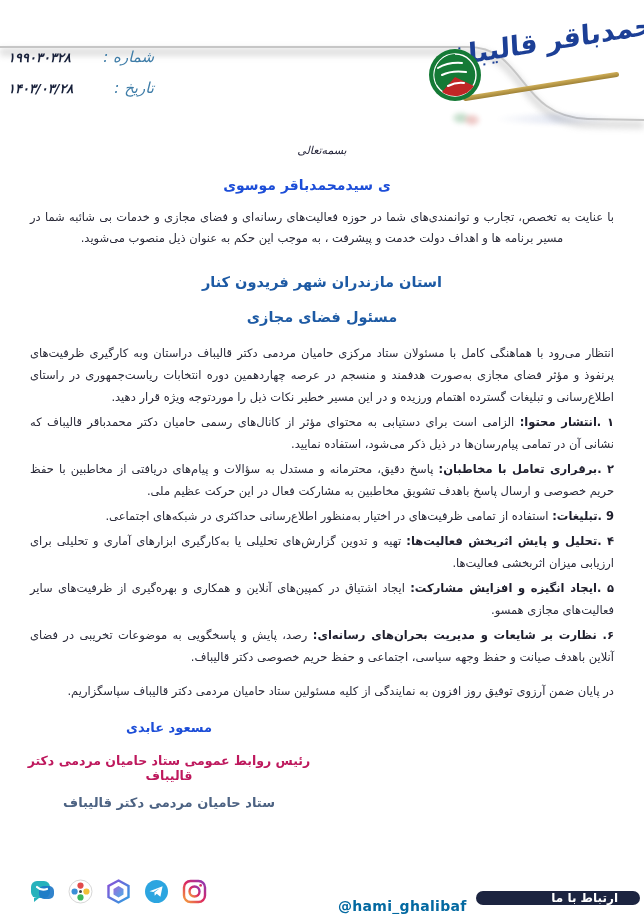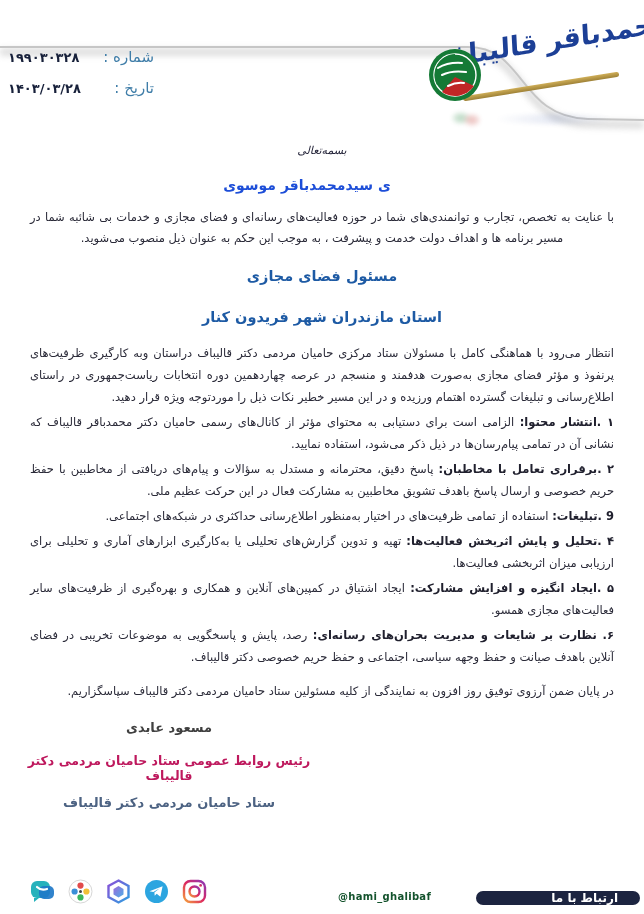--- a/index.html
+++ b/index.html
@@ -19,21 +19,21 @@
     position:absolute;top:80px;right:12px;width:158px;height:5px;border-radius:3px;
     background:linear-gradient(180deg,#cfae58,#9e8136);transform:rotate(-9deg);
   }
   .logo-emblem{position:absolute;left:6px;top:44px;}
   .logo-reflection{position:absolute;top:112px;right:10px;width:200px;height:20px;opacity:.35;filter:blur(2px);}
   .refl-blob{position:absolute;border-radius:50%;}
   .refl-green{left:18px;top:0;width:18px;height:12px;background:radial-gradient(#2c8a46,#ffffff00);}
   .refl-red{left:30px;top:2px;width:16px;height:12px;background:radial-gradient(#c23a33,#ffffff00);}
   .refl-blue{left:60px;top:2px;width:120px;height:10px;background:linear-gradient(90deg,#ffffff00,#24449b55,#ffffff00);}
   .refnum{position:absolute;left:8px;top:48px;width:146px;font-size:11px;}
-  .ref-row{display:flex;justify-content:space-between;align-items:center;margin-bottom:13px;}
+  .ref-row{display:flex;justify-content:space-between;align-items:center;margin-bottom:13px;font-style:italic;}
   .ref-label{color:#3f7da8;direction:rtl;font-size:15px;}
   .ref-value{color:#17203a;font-weight:bold;font-size:13px;letter-spacing:.5px;}
   
   .content{position:absolute;top:140px;left:0;width:644px;padding:0 30px;box-sizing:border-box;direction:rtl;}
   .besmele{text-align:center;font-size:11px;color:#25253a;margin:4px 0 0 0;font-style:italic;}
   .recipient{
     margin:20px 0 0 -30px;font-size:14px;font-weight:bold;color:#1d4ed8;
     text-align:center;white-space:nowrap;
   }
   .para{
@@ -44,30 +44,30 @@
     text-align:center;font-size:14.5px;font-weight:bold;color:#1d5aa4;margin-top:19px;
   }
   .blue-title.second{margin-top:25px;}
   .expectation{margin-top:17px;line-height:22px;}
   .items{margin-top:3px;}
   .item{font-size:11.5px;line-height:22px;text-align:justify;color:#2a2a38;margin-top:3px;}
   .item b{color:#20202e;}
   .closing{margin-top:12px;font-size:11.5px;color:#2a2a38;text-align:right;line-height:22px;}
   
   .signature{position:absolute;left:14px;top:720px;width:310px;text-align:center;direction:rtl;}
-  .sig-name{font-size:13px;font-weight:bold;color:#404040;}
+  .sig-name{font-size:13px;font-weight:bold;color:#1d4ed8;}
   .sig-role{font-size:12.5px;font-weight:bold;color:#be185d;margin-top:18px;}
   .sig-org{font-size:13px;font-weight:bold;color:#4d6383;margin-top:12px;}
   
   .footer{position:absolute;left:0;bottom:0;width:644px;height:48px;}
   .social-row{position:absolute;left:30px;bottom:10px;display:flex;gap:13px;align-items:center;}
   .social-row svg{display:block;}
   .handle{
-    position:absolute;left:338px;bottom:12px;font-size:10px;font-weight:bold;
-    color:#14532d;letter-spacing:.3px;direction:ltr;
+    position:absolute;left:338px;bottom:0;font-size:14px;font-weight:bold;
+    color:#0369a1;letter-spacing:.3px;direction:ltr;
   }
   .contact-pill{
     position:absolute;right:4px;bottom:9px;width:164px;height:14px;background:#1c2440;
     border-radius:15px;display:flex;align-items:center;justify-content:flex-start;
     direction:rtl;padding-right:22px;box-sizing:border-box;
   }
   .contact-pill span{color:#ffffff;font-size:12px;font-weight:bold;}
 </style>
 </head>
 <body>
@@ -111,22 +111,22 @@
     <div class="ref-row">
       <span class="ref-value">۱۴۰۳/۰۳/۲۸</span>
       <span class="ref-label">تاریخ :</span>
     </div>
   </div>
 
   <div class="content">
     <div class="besmele">بسمه‌تعالی</div>
     <div class="recipient">ی سیدمحمدباقر موسوی</div>
     <p class="para center-last">با عنایت به تخصص، تجارب و توانمندی‌های شما در حوزه فعالیت‌های رسانه‌ای و فضای مجازی و خدمات بی شائبه شما در مسیر برنامه ها و اهداف دولت خدمت و پیشرفت ، به موجب این حکم به عنوان ذیل منصوب می‌شوید.</p>
+    <div class="blue-title second">استان مازندران شهر فریدون کنار</div>
     <div class="blue-title">مسئول فضای مجازی</div>
-    <div class="blue-title second">استان مازندران شهر فریدون کنار</div>
     <p class="para expectation">انتظار می‌رود با هماهنگی کامل با مسئولان ستاد مرکزی حامیان مردمی دکتر قالیباف دراستان وبه کارگیری ظرفیت‌های پرنفوذ و مؤثر فضای مجازی به‌صورت هدفمند و منسجم در عرصه چهاردهمین دوره انتخابات ریاست‌جمهوری در راستای اطلاع‌رسانی و تبلیغات گسترده اهتمام ورزیده و در این مسیر خطیر نکات ذیل را موردتوجه ویژه قرار دهید.</p>
 
     <div class="items">
       <div class="item"><b>۱ .انتشار محتوا:</b> <span>الزامی است برای دستیابی به محتوای مؤثر از کانال‌های رسمی حامیان دکتر محمدباقر قالیباف که نشانی آن در تمامی پیام‌رسان‌ها در ذیل ذکر می‌شود، استفاده نمایید.</span></div>
       <div class="item"><b>۲ .برقراری تعامل با مخاطبان:</b> <span>پاسخ دقیق، محترمانه و مستدل به سؤالات و پیام‌های دریافتی از مخاطبین با حفظ حریم خصوصی و ارسال پاسخ باهدف تشویق مخاطبین به مشارکت فعال در این حرکت عظیم ملی.</span></div>
       <div class="item"><b>9 .تبلیغات:</b> <span>استفاده از تمامی ظرفیت‌های در اختیار به‌منظور اطلاع‌رسانی حداکثری در شبکه‌های اجتماعی.</span></div>
       <div class="item"><b>۴ .تحلیل و پایش اثربخش فعالیت‌ها:</b> <span>تهیه و تدوین گزارش‌های تحلیلی یا به‌کارگیری ابزارهای آماری و تحلیلی برای ارزیابی میزان اثربخشی فعالیت‌ها.</span></div>
       <div class="item"><b>۵ .ایجاد انگیزه و افزایش مشارکت:</b> <span>ایجاد اشتیاق در کمپین‌های آنلاین و همکاری و بهره‌گیری از ظرفیت‌های سایر فعالیت‌های مجازی همسو.</span></div>
       <div class="item"><b>۶. نظارت بر شایعات و مدیریت بحران‌های رسانه‌ای:</b> <span>رصد، پایش و پاسخگویی به موضوعات تخریبی در فضای آنلاین باهدف صیانت و حفظ وجهه سیاسی، اجتماعی و حفظ حریم خصوصی دکتر قالیباف.</span></div>
     </div>

